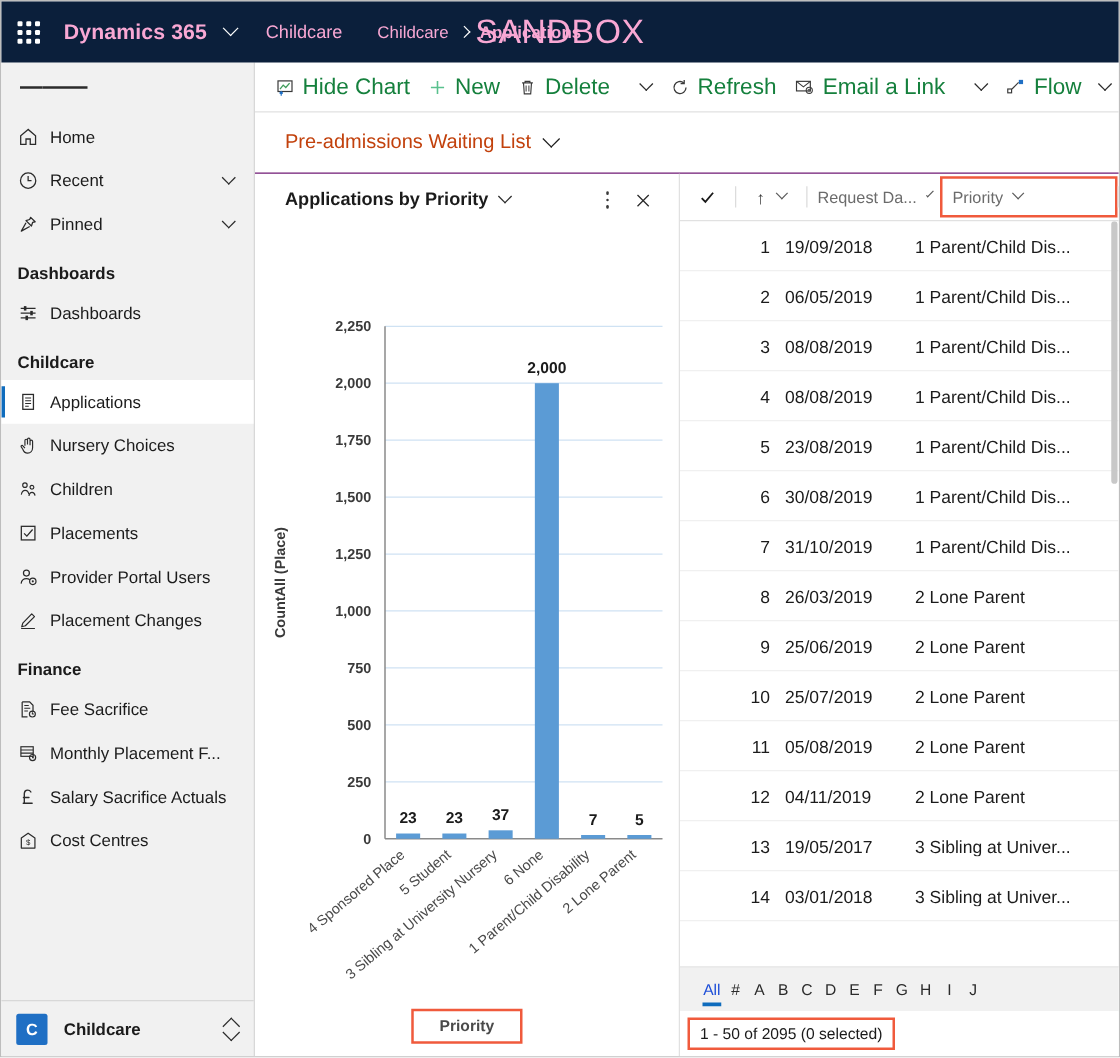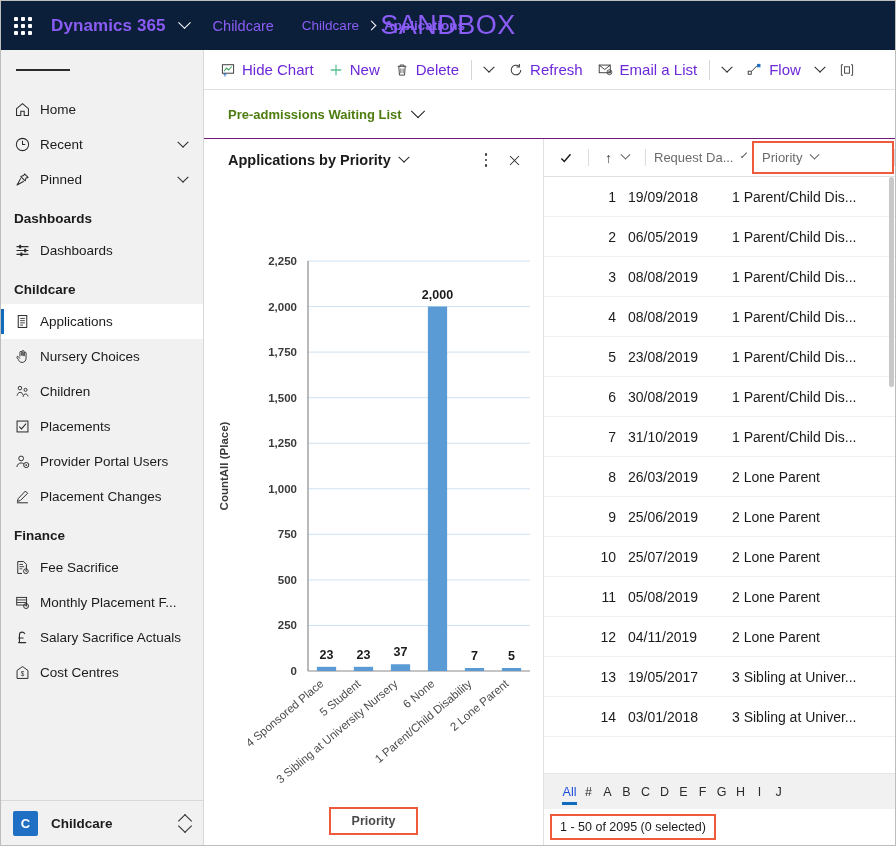--- a/index.html
+++ b/index.html
@@ -16,21 +16,21 @@
     overflow: hidden;
     background: #fff;
   }
 
   
   .topbar {
     height: 49px;
     background: #0b1f3b;
     display: flex;
     align-items: center;
-    color: #8b5cf6;
+    color: #f9a8d4;
     position: relative;
   }
   .waffle {
     width: 44px; display: flex; align-items: center; justify-content: center;
     cursor: pointer;
   }
   .waffle-grid {
     display: grid; grid-template-columns: repeat(3, 4px); grid-template-rows: repeat(3, 4px);
     gap: 3px;
   }
@@ -107,30 +107,30 @@
   .updown::after { top: 6px; transform: rotate(225deg); }
 
   
   .main { flex: 1; display: flex; flex-direction: column; min-width: 0; background: #fff; }
 
   .cmdbar {
     height: 40px; display: flex; align-items: center; border-bottom: 1px solid #e1e1e1;
     padding-left: 9px; overflow: hidden; flex: 0 0 40px;
   }
   .cmd {
-    display: flex; align-items: center; height: 28px; padding: 0 7px; font-size: 15px;
-    color: #6d28d9; cursor: pointer; white-space: nowrap; border-radius: 2px; justify-content: center;
+    display: flex; align-items: center; height: 28px; padding: 0 7px; font-size: 18px;
+    color: #15803d; cursor: pointer; white-space: nowrap; border-radius: 2px; justify-content: center;
   }
   .cmd .ci { margin-right: 6px; display: flex; align-items: center; }
   .cmd-chev { padding: 0 8px; display: flex; align-items: center; height: 28px; cursor: pointer; }
   .cmd-chev .chev { width: 8px; height: 8px; border-color: #2b2b2b; border-width: 1.5px; }
   .cmd-sep { width: 1px; height: 20px; background: #d6d6d6; margin: 0 5px; }
 
   .viewbar { height: 48px; display: flex; align-items: center; padding-left: 24px; flex: 0 0 48px; }
-  .view-title { font-size: 13px; font-weight: bold; color: #4d7c0f; white-space: nowrap; }
+  .view-title { font-size: 16px; font-weight: normal; color: #c2410c; white-space: nowrap; }
   .view-chev { margin-left: 11px; display: flex; align-items: center; cursor: pointer; }
   .view-chev .chev { width: 10px; height: 10px; border-color: #1b1b1b; border-width: 1.8px; }
 
   .split { flex: 1; display: flex; min-height: 0; border-top: 1px solid #701a75; }
 
   
   .chartpane {
     width: 340px; flex: 0 0 340px; border-right: 1px solid #e1e1e1;
     display: flex; flex-direction: column; min-height: 0; position: relative;
   }
@@ -470,21 +470,21 @@
 
         <div class="cmd">
           <span class="ci">
             <svg width="17" height="17" viewBox="0 0 20 20">
                 <rect x="2.6" y="4.8" width="13" height="9" fill="none" stroke="#3a3a3a" stroke-width="1.1"></rect>
                 <path d="M2.6 4.8 L9.1 10 15.6 4.8" fill="none" stroke="#3a3a3a" stroke-width="1.1"></path>
                 <circle cx="14.6" cy="13.2" r="2.9" fill="none" stroke="#3a3a3a" stroke-width="1"></circle>
                 <path d="M13.2 12.4h2.8M13.2 13.9h2.8" stroke="#3a3a3a" stroke-width=".8"></path>
               </svg>
           </span>
-          <span>Email a List</span>
+          <span>Email a Link</span>
         </div>
 
         <div class="cmd-sep"></div>
         <div class="cmd-chev">
             <span class="chev"></span>
           </div>
 
         <div class="cmd">
           <span class="ci">
             <svg width="17" height="17" viewBox="0 0 20 20">

